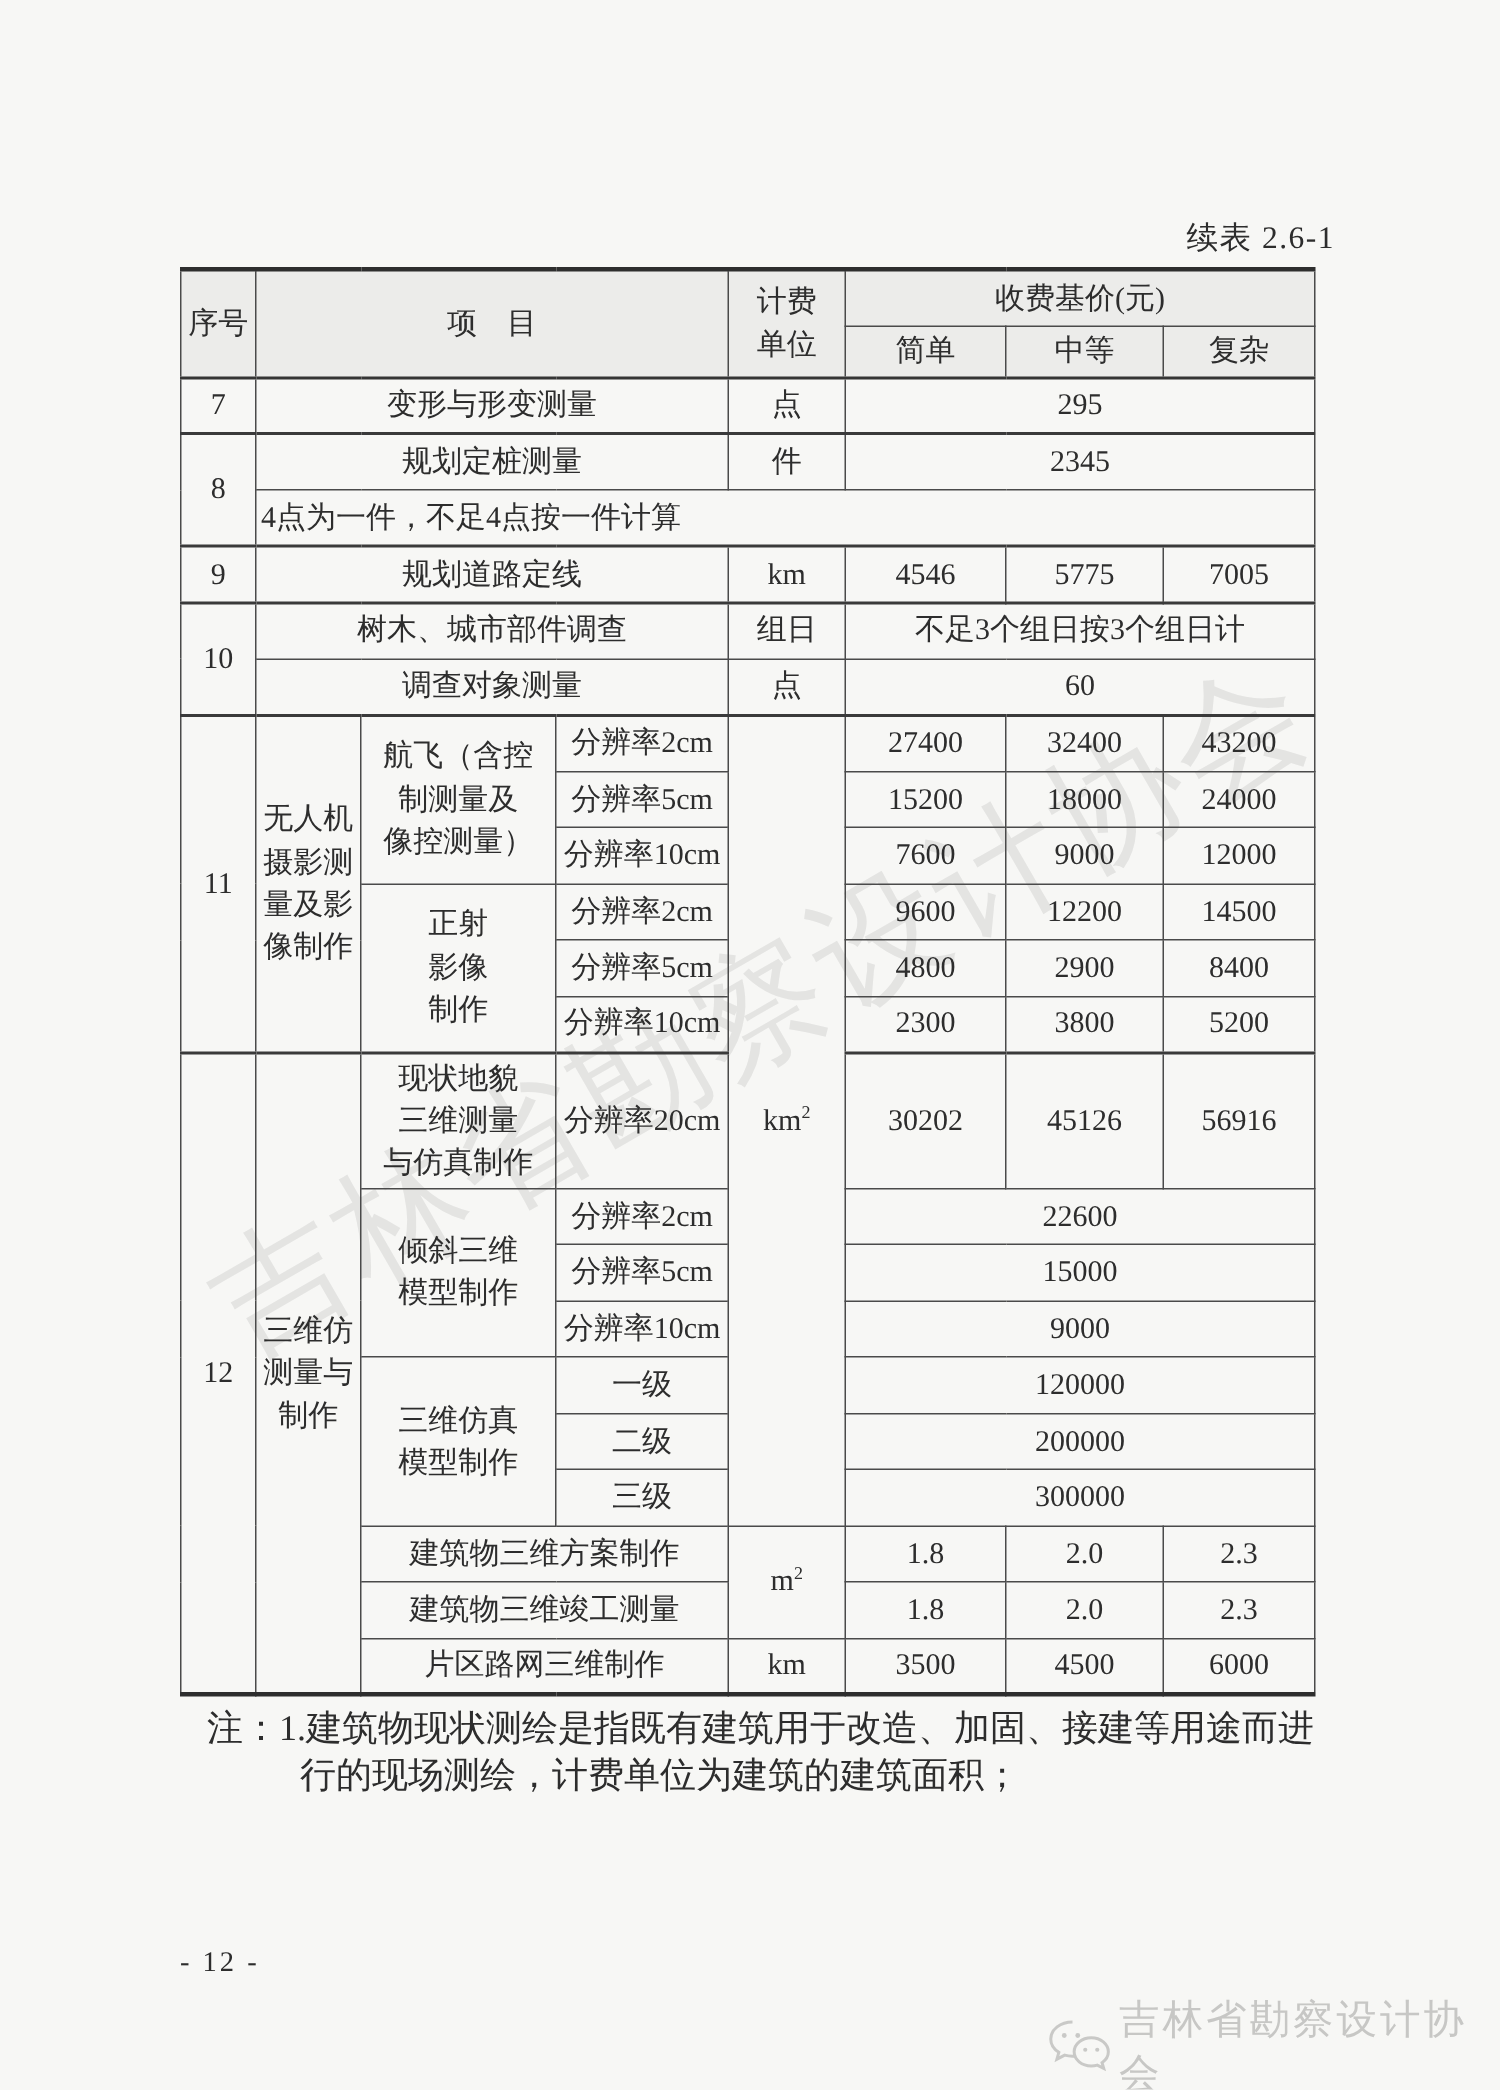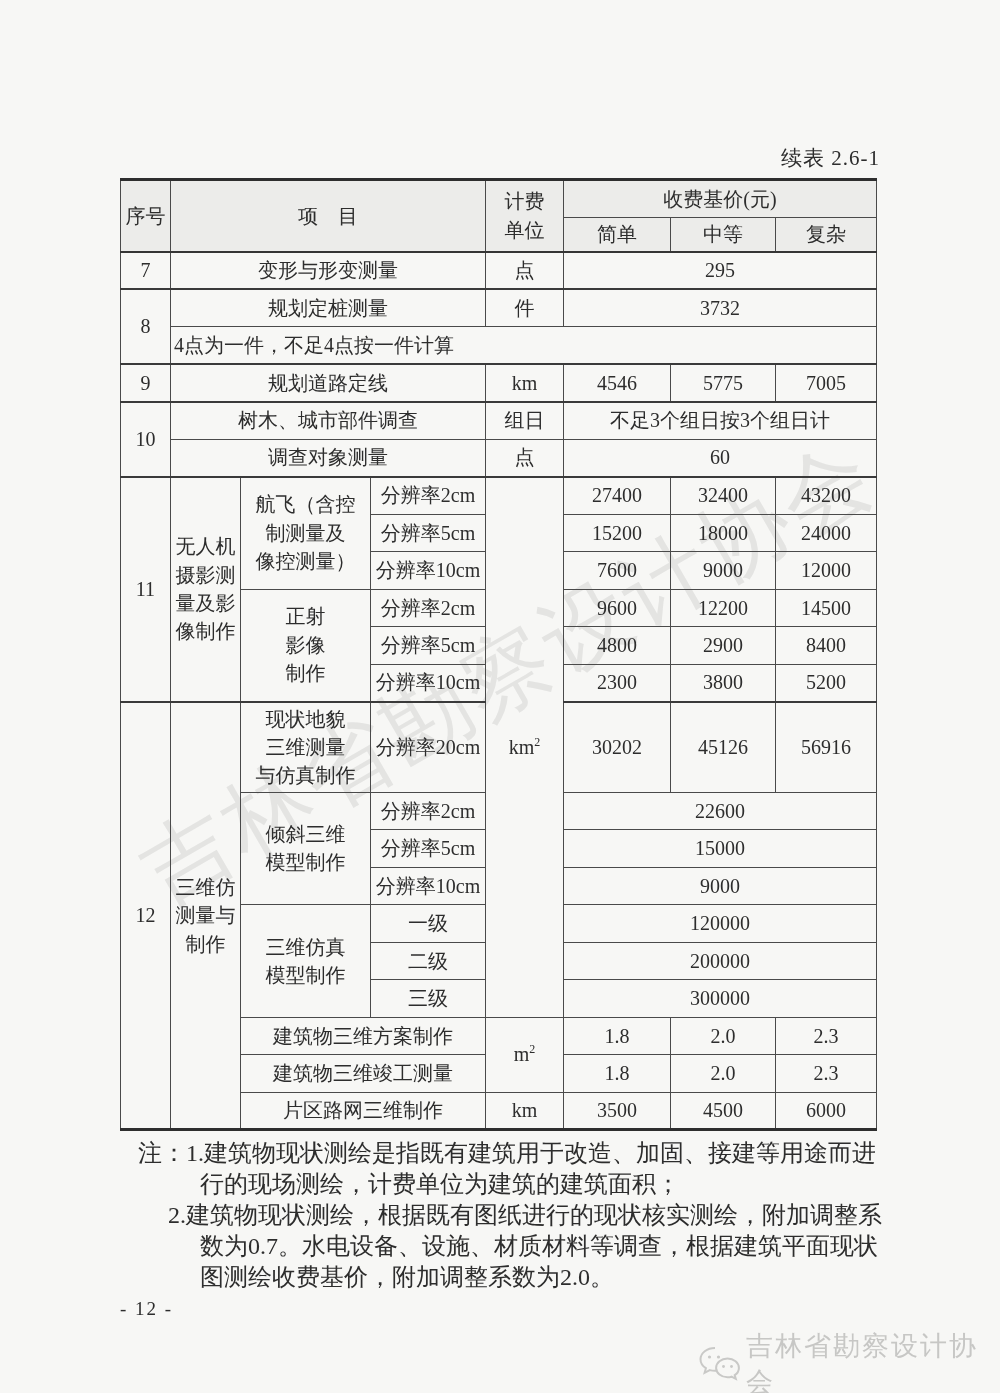--- a/index.html
+++ b/index.html
@@ -14,21 +14,21 @@
   .watermark{
     position:absolute;left:150px;top:836px;
     font-size:88px;letter-spacing:4px;line-height:1;
     color:rgba(110,110,110,0.14);
     transform:rotate(-30deg);transform-origin:0 50%;
     white-space:nowrap;font-weight:400;z-index:1;
     user-select:none;
   }
 
   .table-title{
-    position:absolute;top:144px;right:120px;
+    position:absolute;top:144px;right:110px;
     font-size:21px;letter-spacing:1px;z-index:3;
   }
 
   .tbl-wrap{position:absolute;left:120px;top:178px;z-index:2;}
   table{
     border-collapse:collapse;table-layout:fixed;width:756px;
     border-top:3px solid #2e2e2e;border-bottom:3px solid #2e2e2e;
     border-left:1.4px solid #4a4a4a;border-right:1.4px solid #4a4a4a;
   }
   td,th{
@@ -106,21 +106,21 @@
           <tr>
             <td>7</td>
             <td colspan="3">变形与形变测量</td>
             <td>点</td>
             <td colspan="3">295</td>
           </tr>
           <tr class="g">
             <td rowspan="2">8</td>
             <td colspan="3">规划定桩测量</td>
             <td>件</td>
-            <td colspan="3">3732</td>
+            <td colspan="3">2345</td>
           </tr>
           <tr>
             <td colspan="7" class="left">4点为一件，不足4点按一件计算</td>
           </tr>
           <tr class="g">
             <td>9</td>
             <td colspan="3">规划道路定线</td>
             <td>km</td>
             <td>4546</td>
             <td>5775</td>
@@ -245,21 +245,20 @@
             <td>3500</td>
             <td>4500</td>
             <td>6000</td>
           </tr>
         </tbody>
     </table>
   </div>
 
   <div class="notes">
     <p class="n1">注：1.建筑物现状测绘是指既有建筑用于改造、加固、接建等用途而进行的现场测绘，计费单位为建筑的建筑面积；</p>
-    <p class="n2">2.建筑物现状测绘，根据既有图纸进行的现状核实测绘，附加调整系数为0.7。水电设备、设施、材质材料等调查，根据建筑平面现状图测绘收费基价，附加调整系数为2.0。</p>
   </div>
 
   <div class="page-number">- 12 -</div>
 
   <div class="footer-brand">
     <span style="display:inline-block;line-height:0;">
       <svg width="42" height="36" viewBox="0 0 42 36">
         <g fill="none" stroke="#c9c9c7" stroke-width="2">
           <path d="M17 2 C9 2 2.5 7 2.5 13.3 c0 3.6 2.1 6.8 5.4 8.9 l-1.3 4.6 5.2-2.7 c1.7.5 3.4.7 5.2.7 .8 0 1.6-.1 2.4-.2"></path>
           <path d="M29.5 12.5 c-6.3 0-11.4 4.2-11.4 9.4 0 5.2 5.1 9.4 11.4 9.4 1.4 0 2.8-.2 4-.6 l4.3 2.2 -1.1-3.8 c2.6-1.7 4.2-4.3 4.2-7.2 0-5.2-5.1-9.4-11.4-9.4z"></path>

